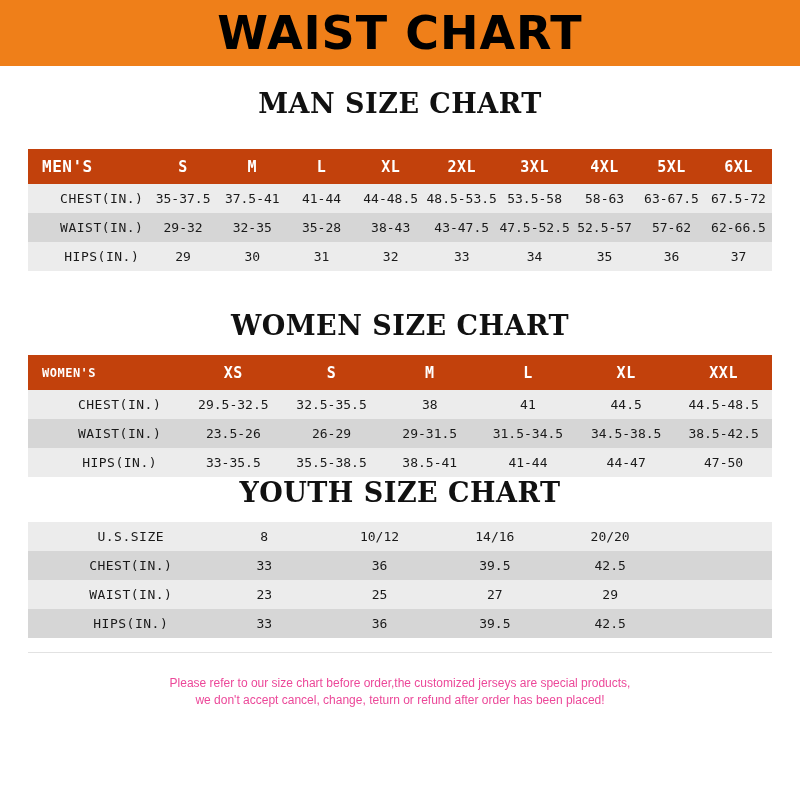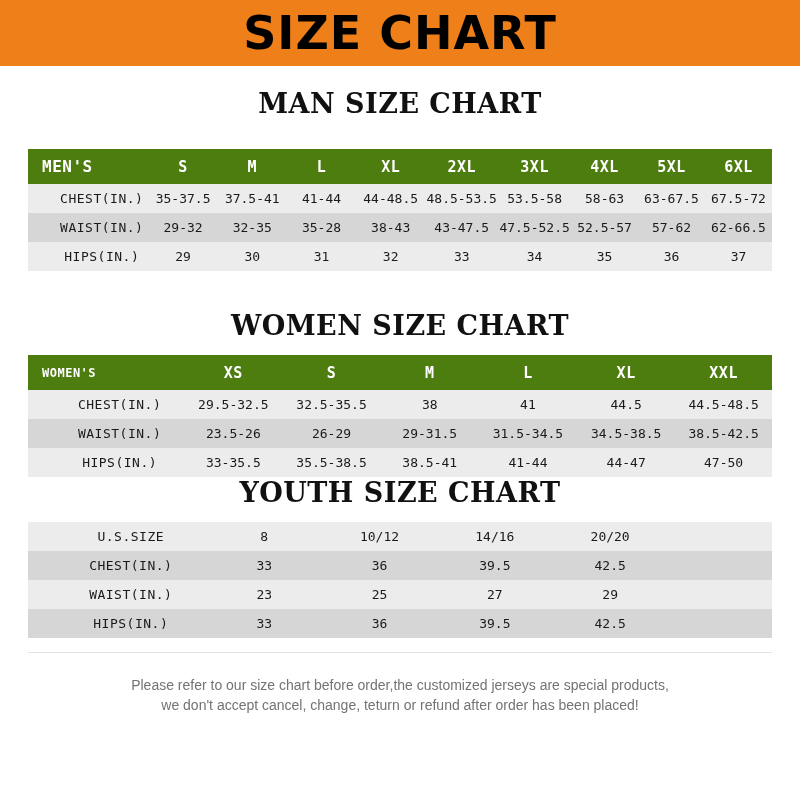--- a/index.html
+++ b/index.html
@@ -63,21 +63,21 @@
     text-align: center;
     font-family: "DejaVu Sans Mono", monospace;
     font-size: 13px;
     color: #1a1a1a;
     height: 27px;
     vertical-align: middle;
     white-space: nowrap;
   }
   
   tr.hdr td {
-    background: #4d7c0f;
+    background: #c2410c;
     color: #ffffff;
     font-family: "DejaVu Sans Mono", monospace;
     font-weight: bold;
     font-size: 15px;
     height: 33px;
     letter-spacing: 0.5px;
   }
   tr.hdr td.rowlabel {
     text-align: left;
     padding-left: 14px;
@@ -93,40 +93,40 @@
   tr.light td { background: #ececec; }
   tr.dark  td { background: #d6d6d6; }
 
   
   tr.hdr td.rowlabel.women { font-size: 12px; }
 
   
   .footer-note {
     margin-top: 22px;
     text-align: center;
-    color: #737373;
+    color: #ec4899;
     font-family: "Liberation Sans", sans-serif;
-    font-size: 14px;
+    font-size: 12px;
     line-height: 1.45;
     padding: 0 6px;
   }
   .footer-line { display: block; }
   .divider {
     height: 1px;
     background: #e2e2e2;
     margin-top: 14px;
   }
 </style>
 </head>
 <body>
 
 <div class="page">
 
   <div class="banner">
-    <div class="banner-title">SIZE CHART</div>
+    <div class="banner-title">WAIST CHART</div>
   </div>
 
   <div class="content">
 
     <div class="section-title t1">MAN SIZE CHART</div>
     <table class="size-table">
       <colgroup>
         <col style="width:16.2%">
         <col style="width:9.3%">
           <col style="width:9.3%">

